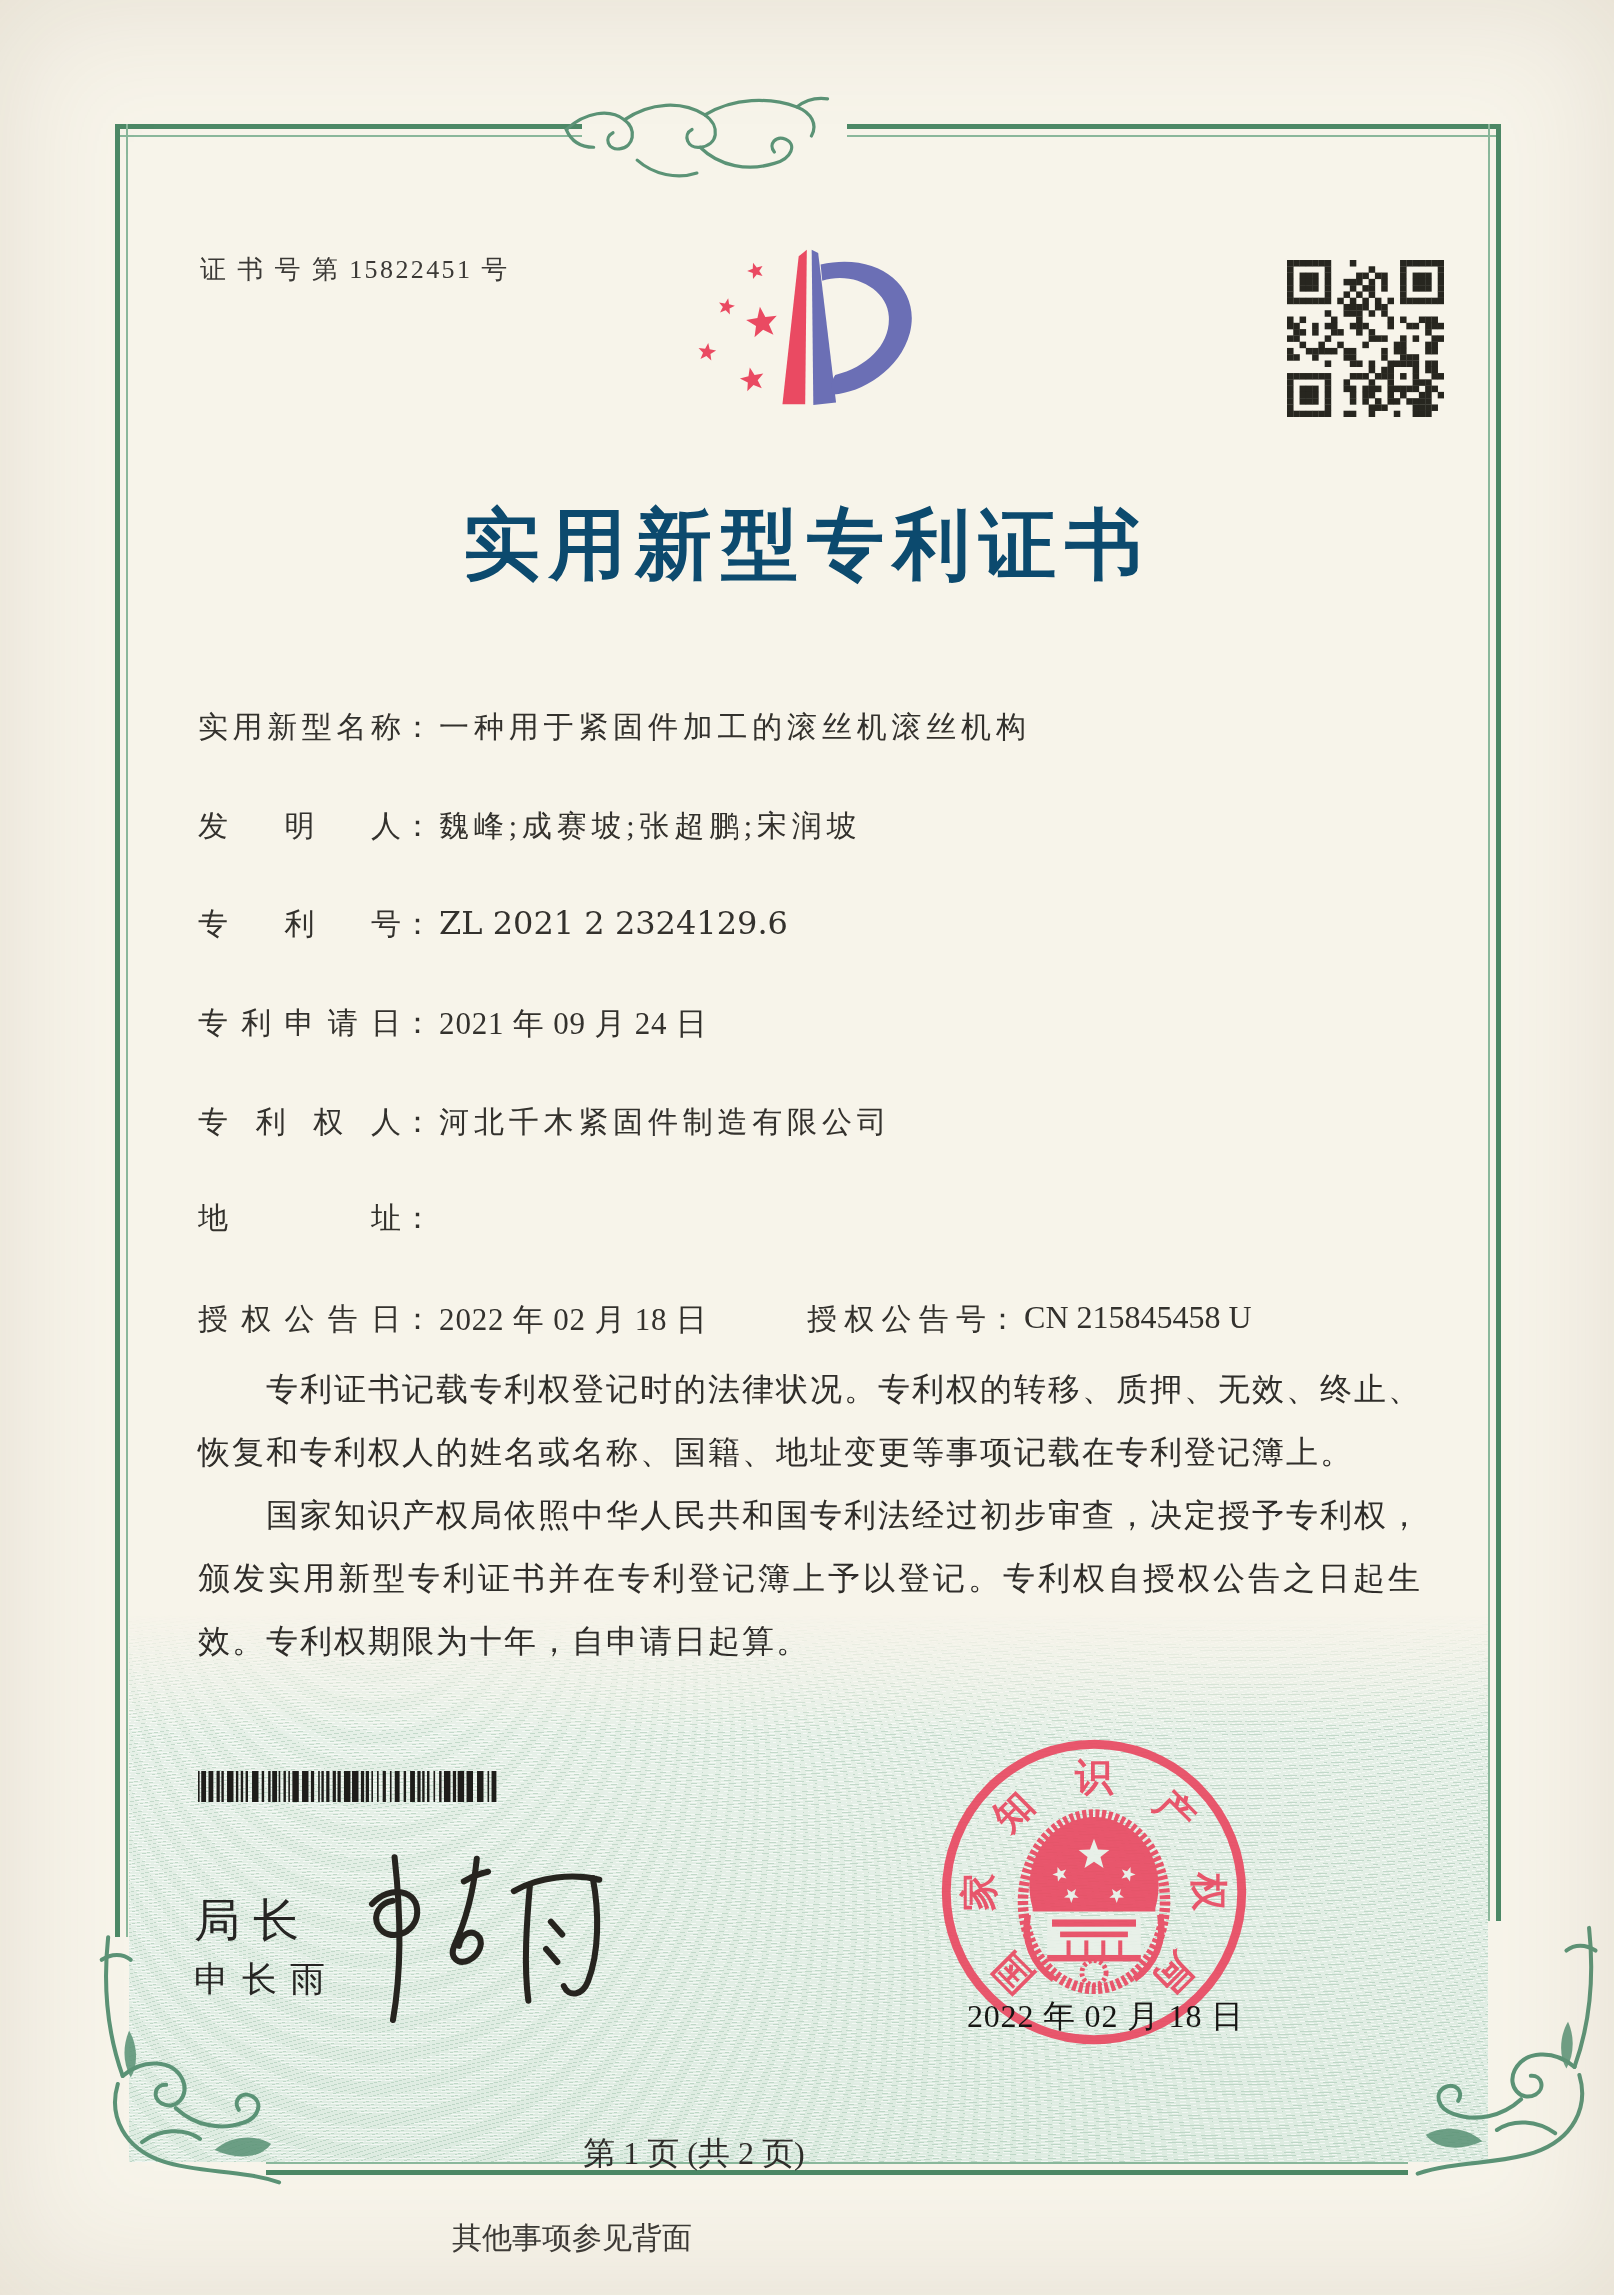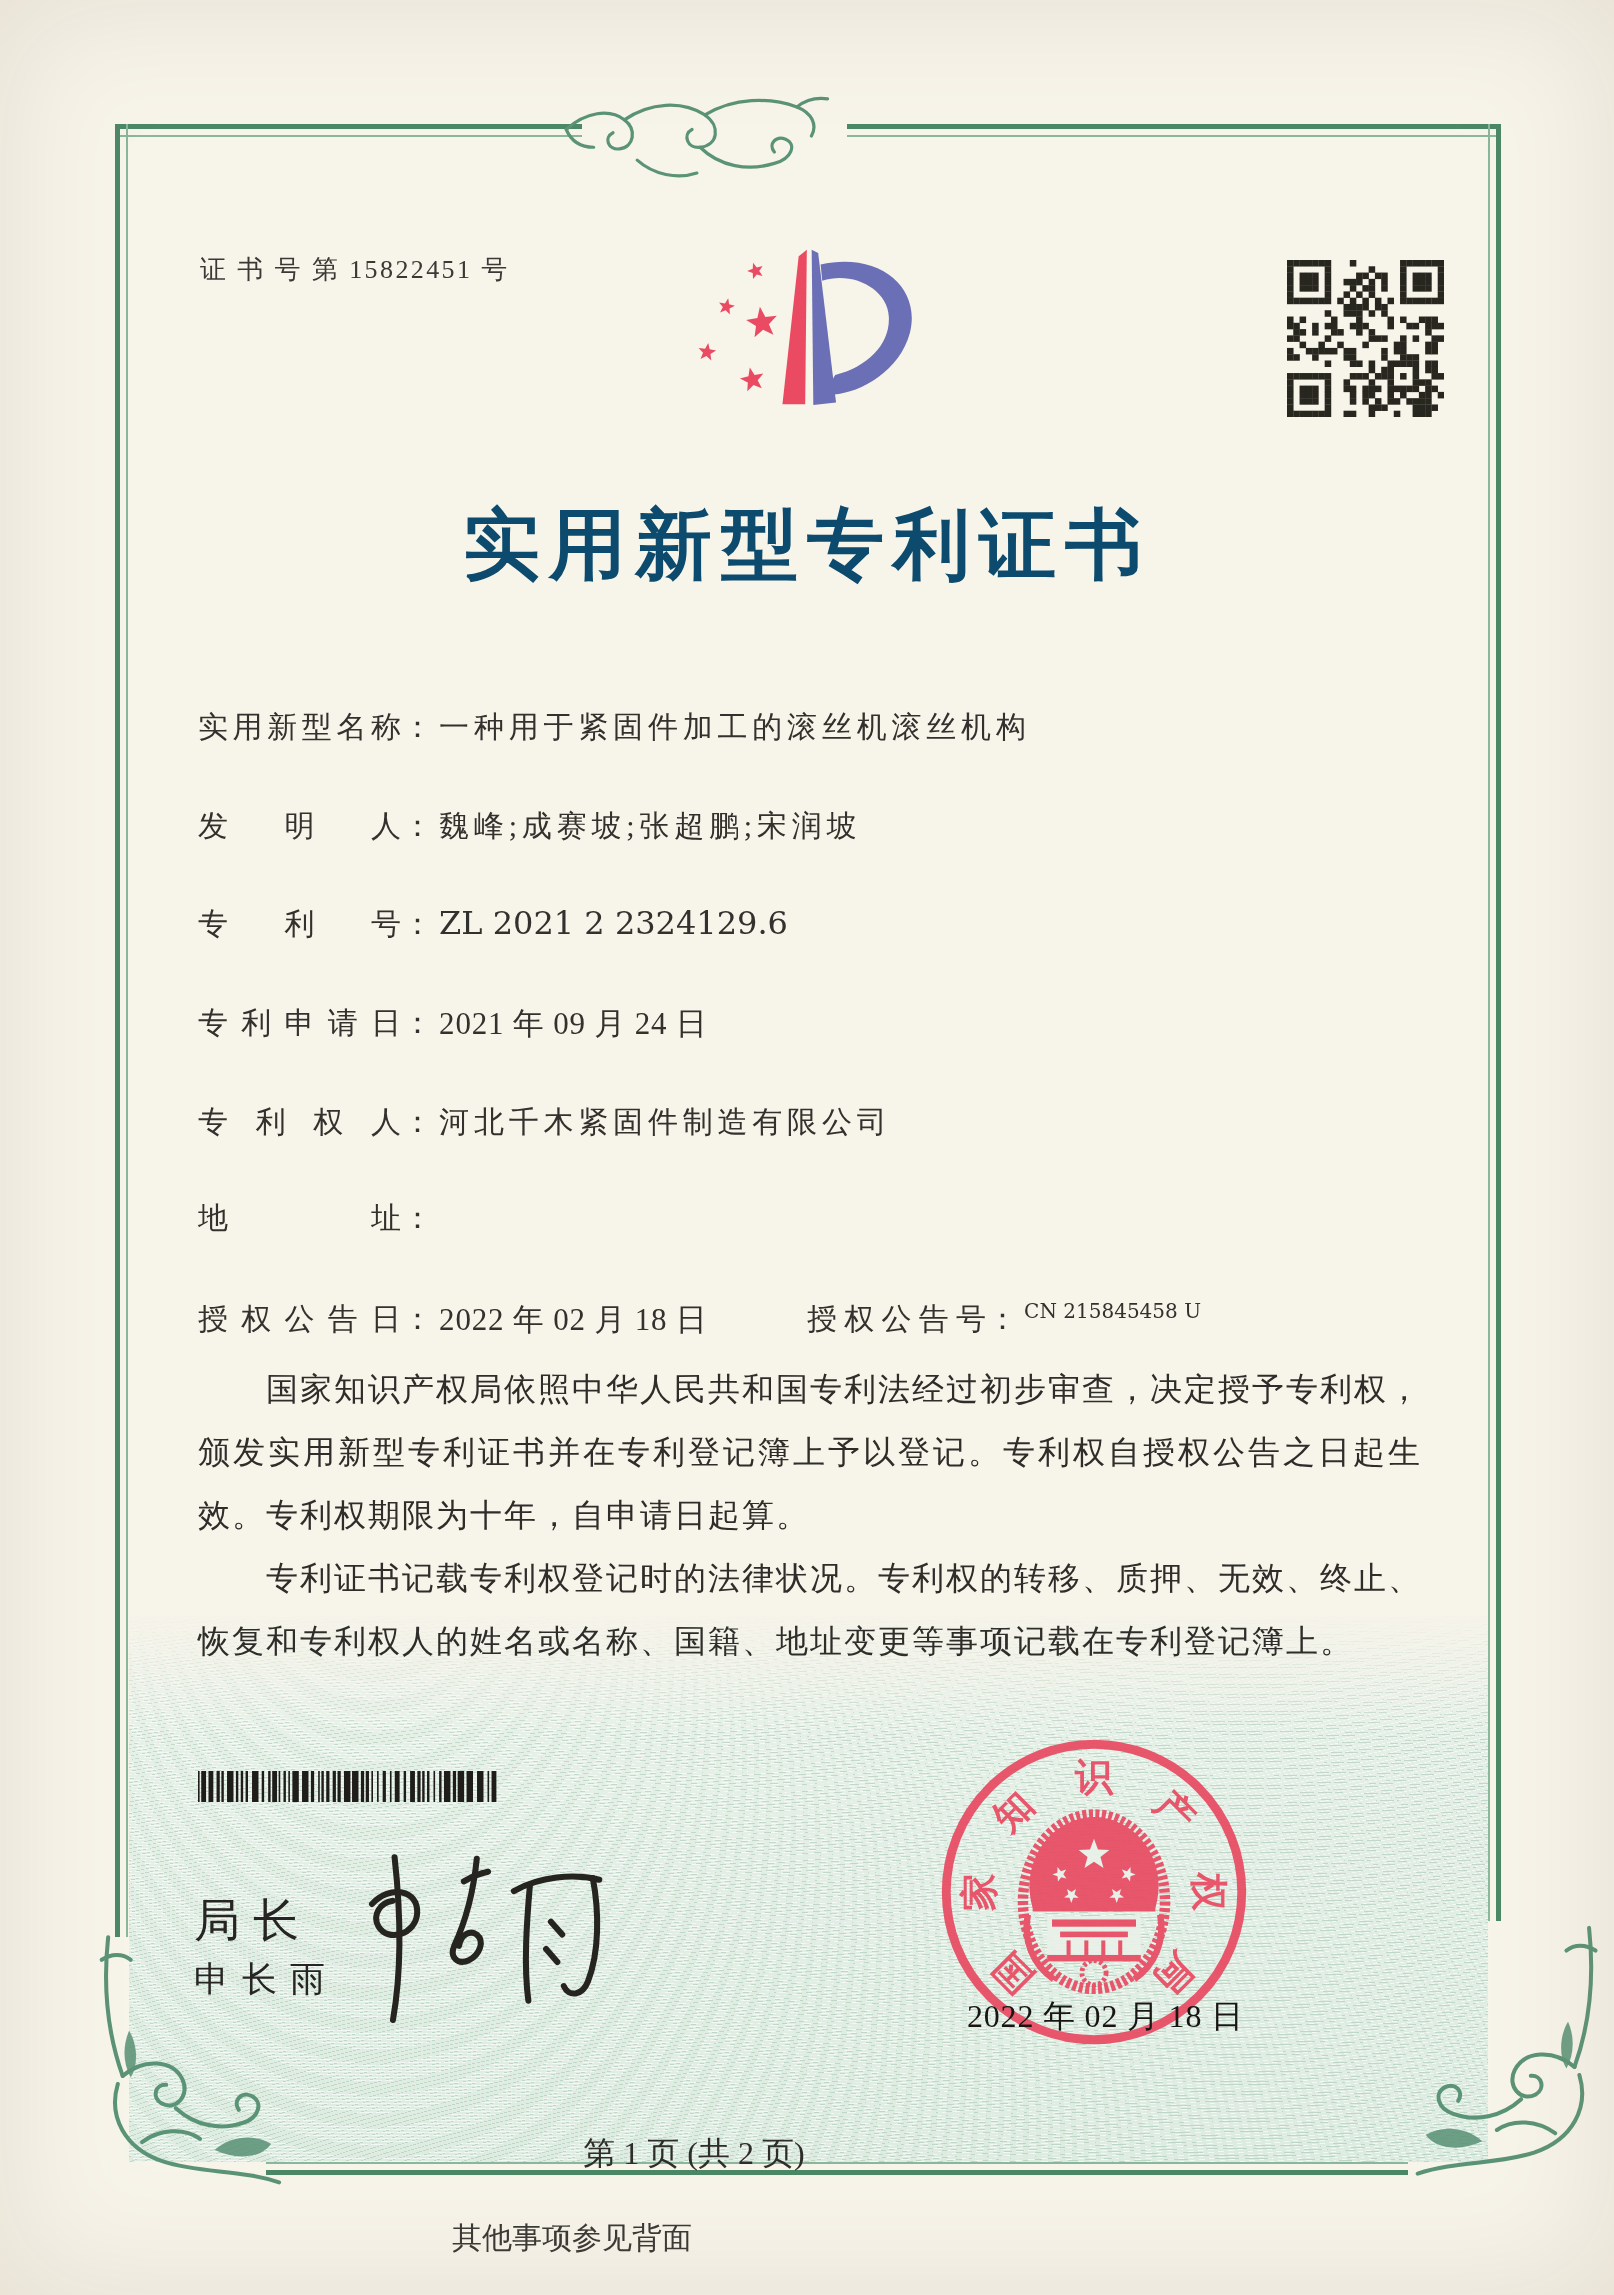--- a/index.html
+++ b/index.html
@@ -516,26 +516,26 @@
   </div>
   <div class="row grant2">
     <span class="lab g2">
         <span>授</span>
         <span>权</span>
         <span>公</span>
         <span>告</span>
         <span>号</span>
       </span>
       <span class="colon">：</span>
-      <span class="val-latin" style="font-size:20px;">CN 215845458 U</span>
+      <span class="val-latin" style="font-size:32px;font-family:Liberation Serif, serif;">CN 215845458 U</span>
   </div>
 
   <div class="body-text">
+    <p>专利证书记载专利权登记时的法律状况。专利权的转移、质押、无效、终止、恢复和专利权人的姓名或名称、国籍、地址变更等事项记载在专利登记簿上。</p>
     <p>国家知识产权局依照中华人民共和国专利法经过初步审查，决定授予专利权，颁发实用新型专利证书并在专利登记簿上予以登记。专利权自授权公告之日起生效。专利权期限为十年，自申请日起算。</p>
-    <p>专利证书记载专利权登记时的法律状况。专利权的转移、质押、无效、终止、恢复和专利权人的姓名或名称、国籍、地址变更等事项记载在专利登记簿上。</p>
   </div>
 
   <svg class="barcode" id="barcode" viewBox="0 0 372 38" preserveAspectRatio="none">
       <rect x="0" y="0" width="2" height="38"></rect>
       <rect x="4" y="0" width="6" height="38"></rect>
       <rect x="13" y="0" width="6" height="38"></rect>
       <rect x="23" y="0" width="4" height="38"></rect>
       <rect x="29" y="0" width="3" height="38"></rect>
       <rect x="36" y="0" width="8" height="38"></rect>
       <rect x="47" y="0" width="3" height="38"></rect>

